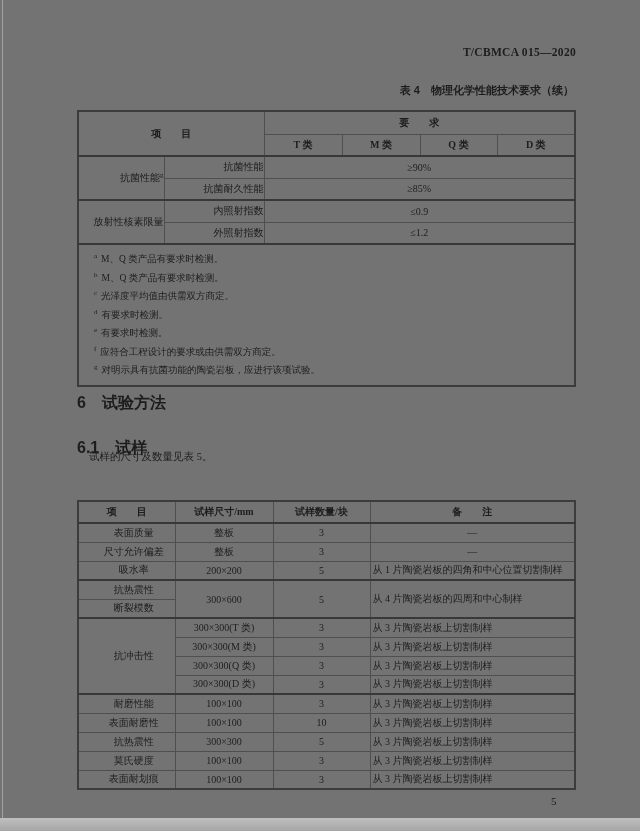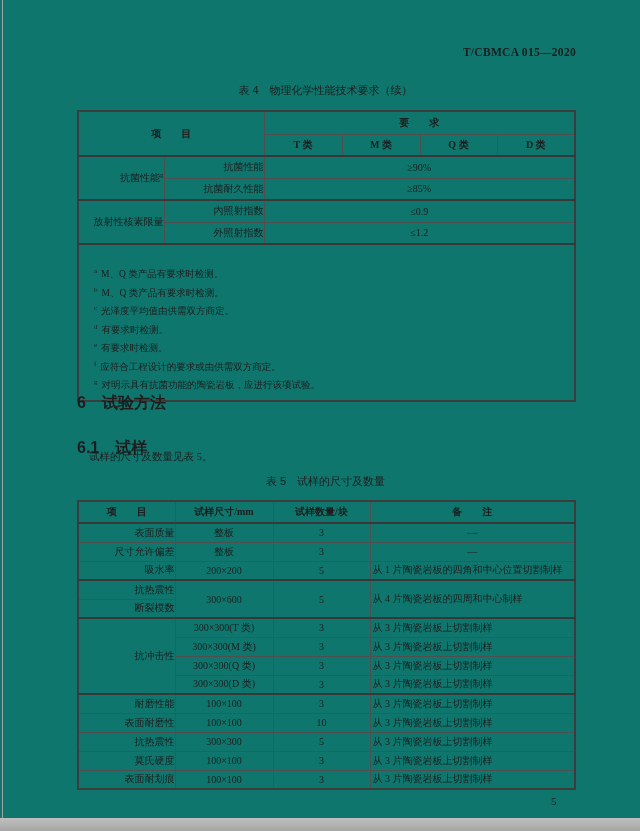--- a/index.html
+++ b/index.html
@@ -1,43 +1,43 @@
 <!DOCTYPE html>
 <html><head>
 <meta charset="utf-8">
 <style>
   html,body{margin:0;padding:0;background:#e8e8e8;}
   .page{
-    position:relative;width:640px;height:831px;background:#0f766e;overflow:hidden;
+    position:relative;width:640px;height:831px;background:#737373;overflow:hidden;
     font-family:"Liberation Serif","DejaVu Serif",serif;color:#1d1d1d;
   }
   .scan-left-line{position:absolute;left:2px;top:0;width:1px;height:819px;background:#a3a3a3;}
   .scan-bottom-band{position:absolute;left:0;top:818px;width:640px;height:13px;
     background:linear-gradient(#bfbfbf,#a6a6a6);}
   .doc-number{position:absolute;top:46px;right:64px;font-weight:bold;font-size:11.5px;letter-spacing:.3px;}
-  .caption{position:absolute;left:77px;width:497px;text-align:center;font-weight:normal;font-size:11px;
+  .caption{position:absolute;left:77px;width:497px;text-align:right;font-weight:bold;font-size:11px;
     font-family:"Liberation Sans","DejaVu Sans",sans-serif;}
   .t4-caption{top:83px;}
   .t5-caption{top:474px;}
   table{position:absolute;left:77px;width:497px;border-collapse:collapse;table-layout:fixed;
     font-size:10px;color:#1d1d1d;}
   #t4{top:110px;}
   #t5{top:500px;}
   td,th{border:1px solid #4f4f4f;padding:0;vertical-align:middle;text-align:center;
     font-weight:normal;overflow:hidden;white-space:nowrap;}
   table{border:2px solid #3c3c3c;}
   th{font-weight:bold;}
   .thick-top{border-top:2px solid #383838;}
   .light-top{border-top:1px solid #8f8f8f;}
   .left{text-align:right;padding-left:8px;}
-  .left5{text-align:right;padding-left:14px;}
+  .left5{text-align:center;padding-left:14px;}
   .left10{text-align:left;padding-left:2px;}
   #t4 tr.hdr1{height:23px;} #t4 tr.hdr2{height:22px;} #t4 tr.data{height:22px;}
   #t5 tr.hdr{height:22px;} #t5 tr.data{height:19px;}
-  .fn-cell{text-align:left;padding:19px 6px 6px 15px;}
+  .fn-cell{text-align:left;padding:4px 6px 6px 15px;}
   .fn{font-size:9.5px;line-height:15.4px;white-space:nowrap;}
   .fn sup{font-size:7px;margin-right:4px;}
   sup.grp{font-size:7px;}
   .sec-title{position:absolute;left:77px;font-weight:bold;font-size:16px;
     font-family:"Liberation Sans","DejaVu Sans",sans-serif;}
   .sec-body{position:absolute;left:89px;font-size:10.5px;}
   .page-num{position:absolute;left:551px;top:795px;font-size:11px;}
 </style>
 </head>
 <body>
@@ -100,21 +100,20 @@
         <div class="fn"><sup>g</sup><span>对明示具有抗菌功能的陶瓷岩板，应进行该项试验。</span></div>
       </td>
     </tr>
   </tbody>
     </table>
 
   <div class="sec-title" style="top:393px;">6　试验方法</div>
   <div class="sec-title" style="top:438px;">6.1　试样</div>
   <div class="sec-body" style="top:450px;">试样的尺寸及数量见表 5。</div>
 
-  <div class="caption t5-caption">表 5　试样的尺寸及数量</div>
 
   <table id="t5">
     <colgroup>
       <col style="width:97px">
         <col style="width:98px">
         <col style="width:97px">
         <col style="width:205px">
     </colgroup>
     <tbody>
         <tr class="hdr">

